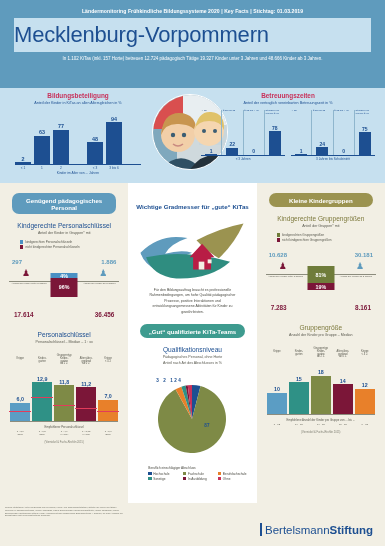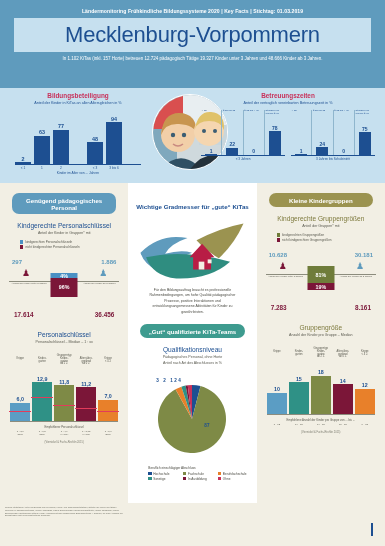--- a/index.html
+++ b/index.html
@@ -26,21 +26,21 @@
     color:#ffffff;
     font-size:5.1px;
     font-weight:bold;
     text-align:center;
     letter-spacing:.06px;
     padding:3px 0 4px 0;
   }
   .title-band {
     background:#c6e0ef;
     height:34px;
-    display:flex; align-items:center; justify-content:center;
+    display:flex; align-items:center; 
   }
   .title-band h1 {
     font-size:22px;
     font-weight:normal;
     color:#1d4f91;
     letter-spacing:-0.2px;
   }
   .sub-line {
     color:#ffffff;
     font-size:4.5px;
@@ -577,14 +577,15 @@
         </div>
       <div class="gb-src">(Viernickel &amp; Fuchs-Rechlin 2015)</div>
     </div>
   </div>
 </div>
 
 <div class="footer">
   <div class="foot-note">Quellen: Statistische Ämter des Bundes und der Länder, Kinder- und Jugendhilfestatistiken, Statistik der Kinder und tätigen Personen in Tageseinrichtungen, versch. Jahrgänge, eigene Berechnungen. Bevölkerungsstatistik, versch. Jahrgänge, eigene Berechnungen. Bertelsmann Stiftung (Hrsg.): Ländermonitoring Frühkindliche Bildungssysteme. * Gruppen, die nach Angaben der Einrichtungen feste Gruppenstrukturen aufweisen.</div>
   <div class="brand">
     <div class="brand-bar"></div>
+    <div class="brand-txt"><span>Bertelsmann</span><b>Stiftung</b></div>
   </div>
 </div>
 
 </body></html>

